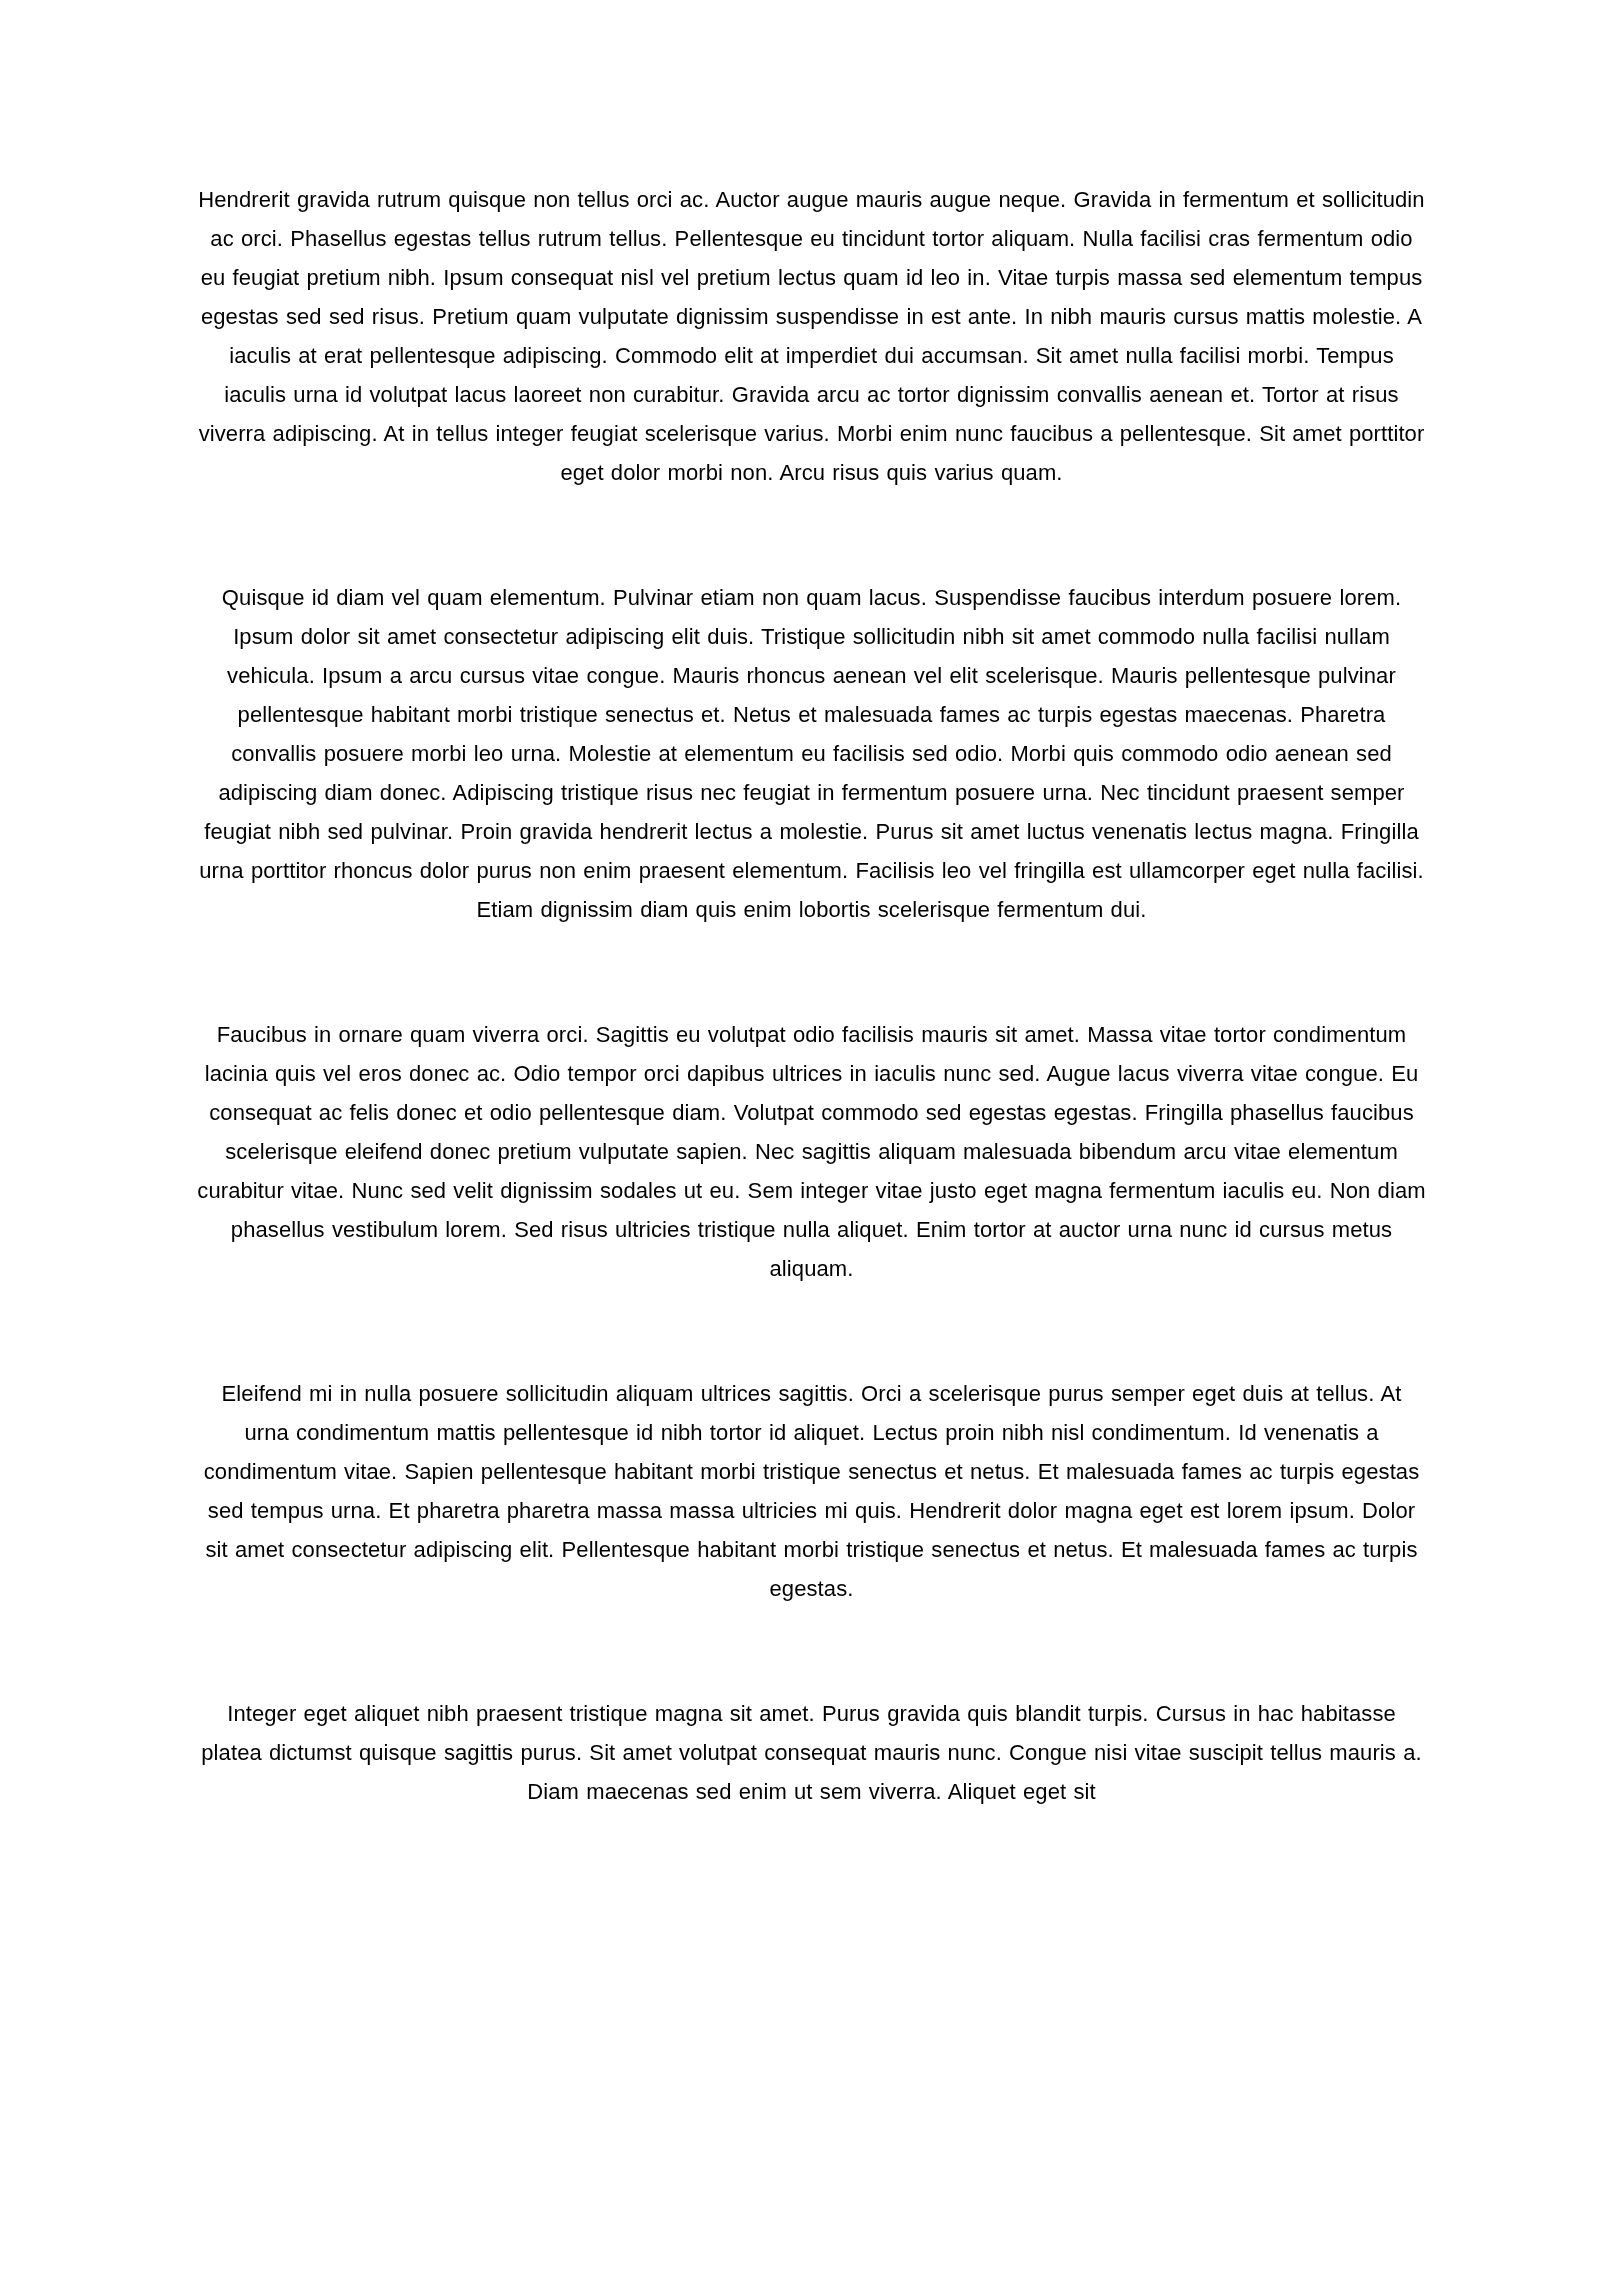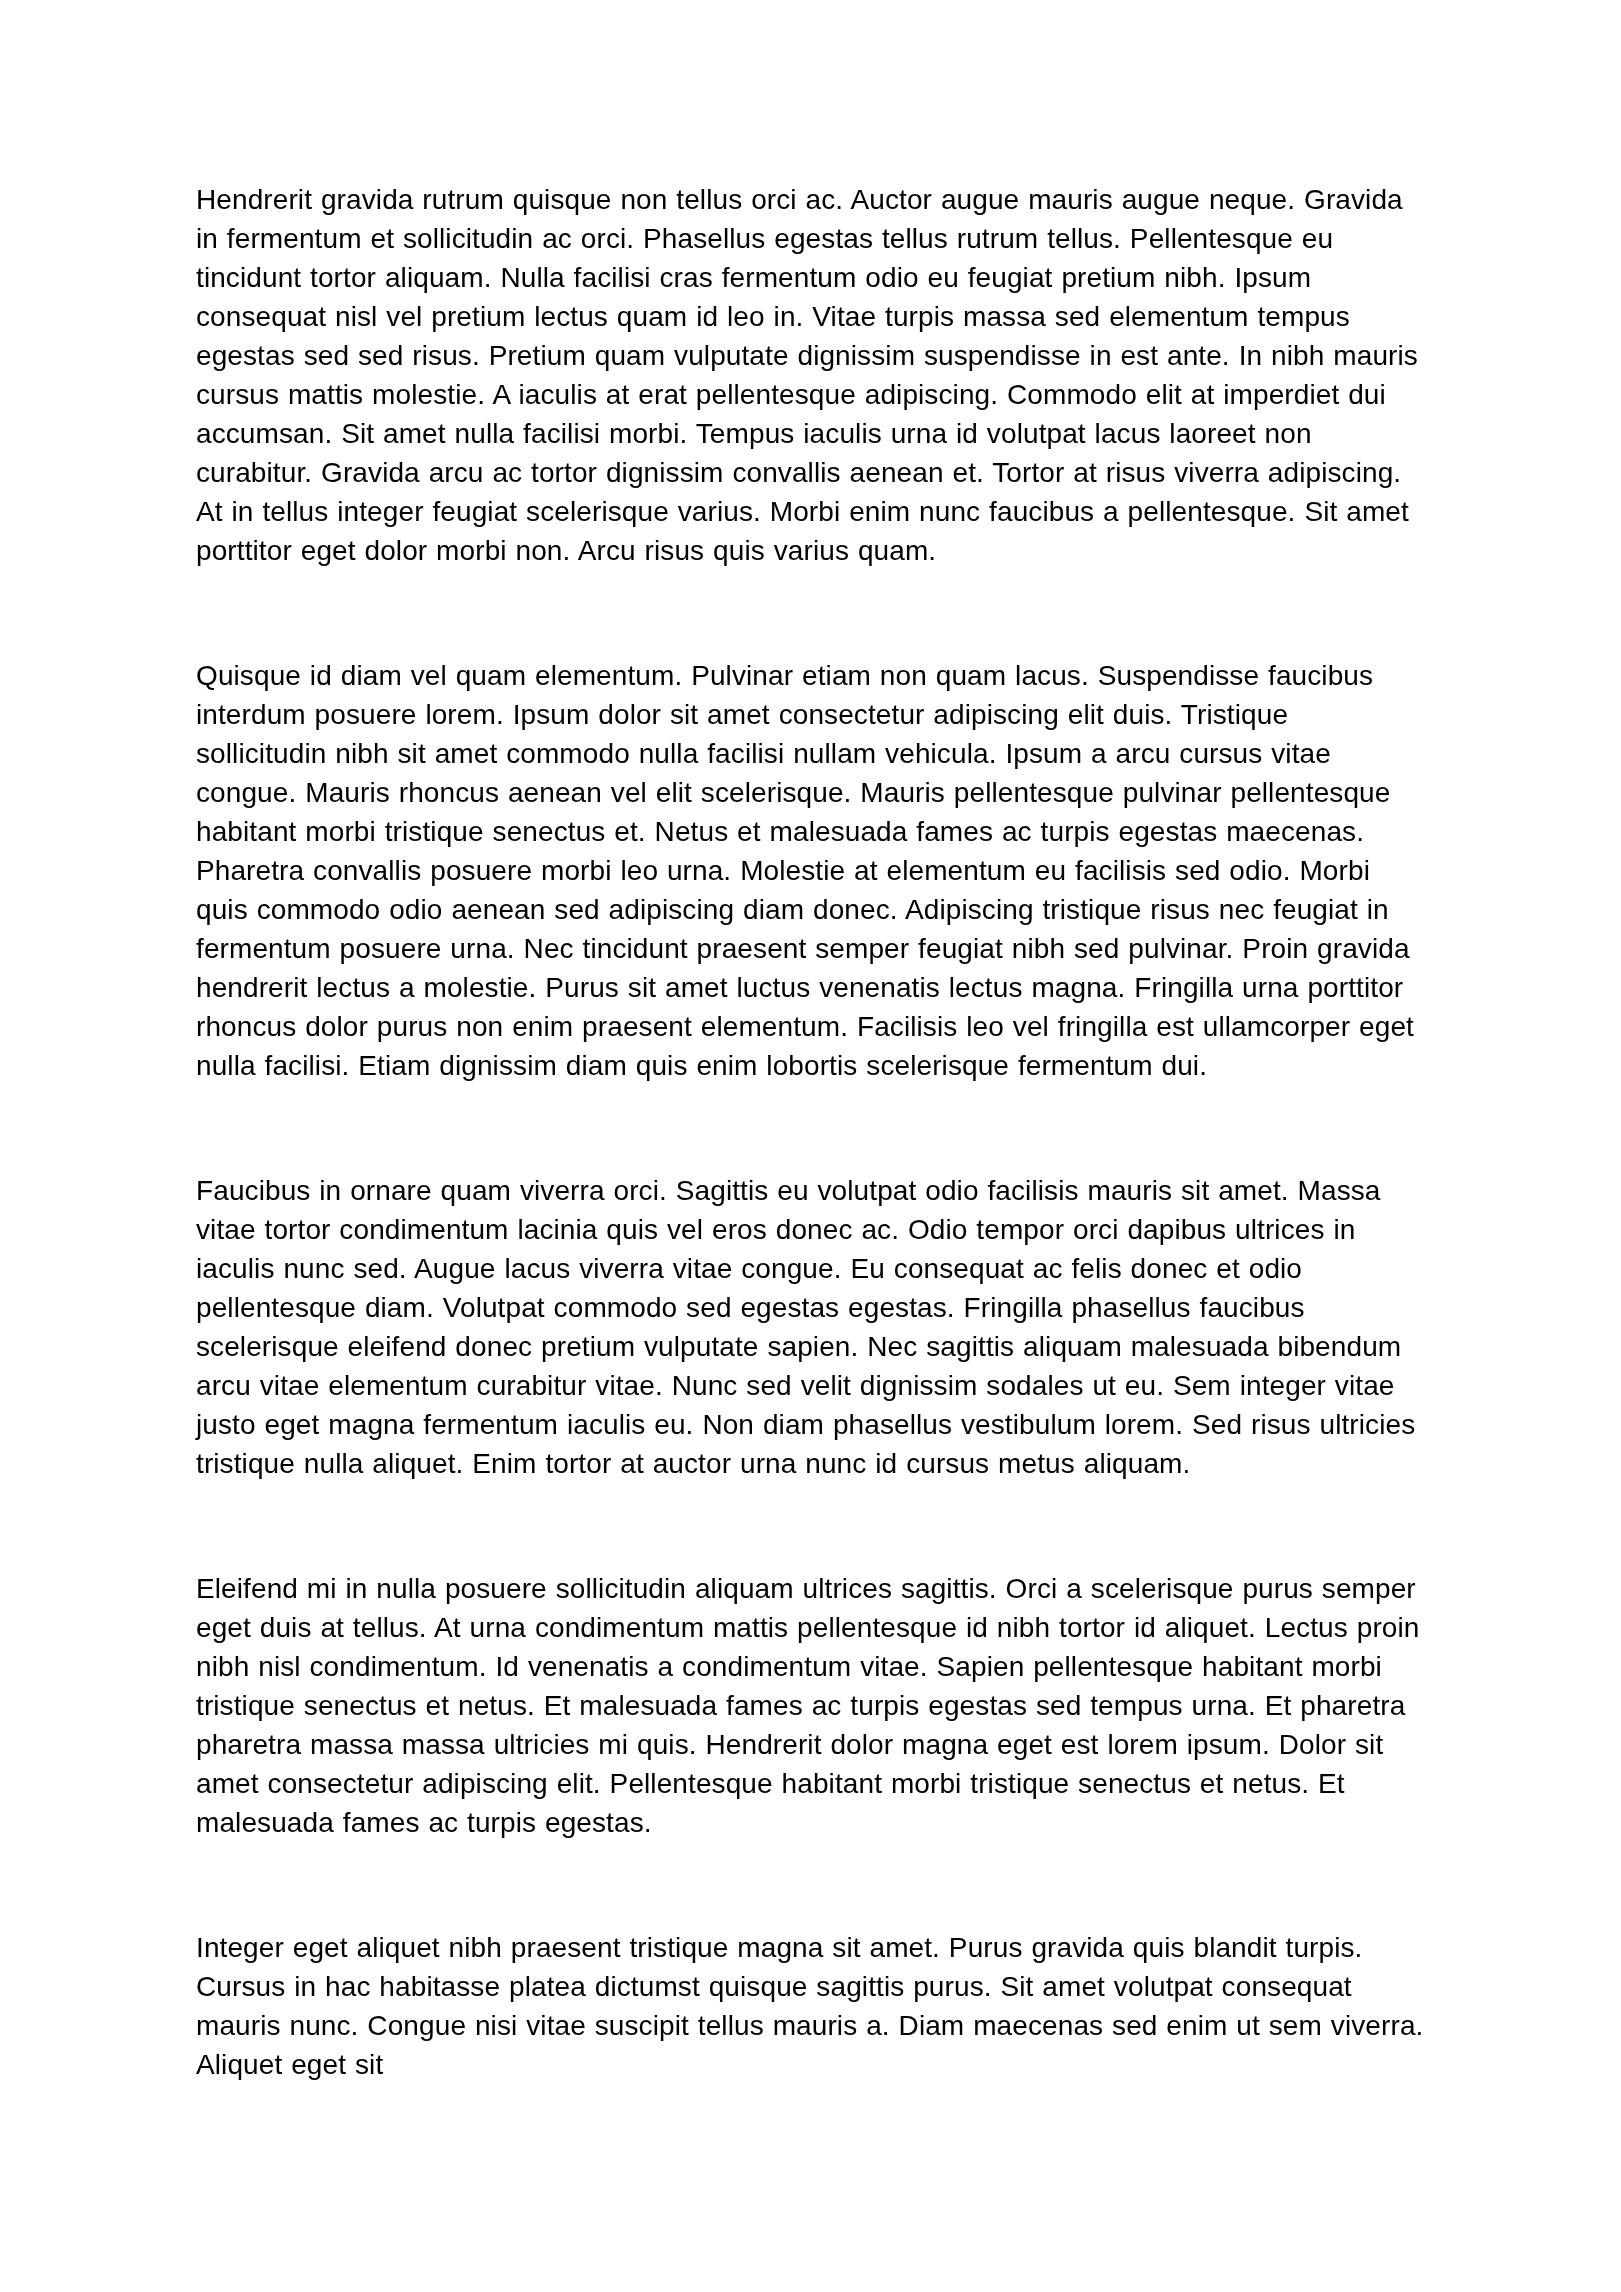--- a/index.html
+++ b/index.html
@@ -17,24 +17,24 @@
   .page {
     box-sizing: border-box;
     width: 1621px;
     height: 2293px;
     background: #ffffff;
     padding: 180px 192px 0 196px;
   }
   .doc-paragraph {
     margin: 0 0 86px 0;
     max-width: 1231px;
-    font-size: 28px;
+    font-size: 22px;
     line-height: 39px;
     letter-spacing: 0.1px;
-    text-align: left;
+    text-align: center;
     word-spacing: 1px;
   }
 </style>
 </head>
 <body>
 
 <div class="page">
   <p class="doc-paragraph">Hendrerit gravida rutrum quisque non tellus orci ac. Auctor augue mauris augue neque. Gravida in fermentum et sollicitudin ac orci. Phasellus egestas tellus rutrum tellus. Pellentesque eu tincidunt tortor aliquam. Nulla facilisi cras fermentum odio eu feugiat pretium nibh. Ipsum consequat nisl vel pretium lectus quam id leo in. Vitae turpis massa sed elementum tempus egestas sed sed risus. Pretium quam vulputate dignissim suspendisse in est ante. In nibh mauris cursus mattis molestie. A iaculis at erat pellentesque adipiscing. Commodo elit at imperdiet dui accumsan. Sit amet nulla facilisi morbi. Tempus iaculis urna id volutpat lacus laoreet non curabitur. Gravida arcu ac tortor dignissim convallis aenean et. Tortor at risus viverra adipiscing. At in tellus integer feugiat scelerisque varius. Morbi enim nunc faucibus a pellentesque. Sit amet porttitor eget dolor morbi non. Arcu risus quis varius quam.</p>
   <p class="doc-paragraph">Quisque id diam vel quam elementum. Pulvinar etiam non quam lacus. Suspendisse faucibus interdum posuere lorem. Ipsum dolor sit amet consectetur adipiscing elit duis. Tristique sollicitudin nibh sit amet commodo nulla facilisi nullam vehicula. Ipsum a arcu cursus vitae congue. Mauris rhoncus aenean vel elit scelerisque. Mauris pellentesque pulvinar pellentesque habitant morbi tristique senectus et. Netus et malesuada fames ac turpis egestas maecenas. Pharetra convallis posuere morbi leo urna. Molestie at elementum eu facilisis sed odio. Morbi quis commodo odio aenean sed adipiscing diam donec. Adipiscing tristique risus nec feugiat in fermentum posuere urna. Nec tincidunt praesent semper feugiat nibh sed pulvinar. Proin gravida hendrerit lectus a molestie. Purus sit amet luctus venenatis lectus magna. Fringilla urna porttitor rhoncus dolor purus non enim praesent elementum. Facilisis leo vel fringilla est ullamcorper eget nulla facilisi. Etiam dignissim diam quis enim lobortis scelerisque fermentum dui.</p>
   <p class="doc-paragraph">Faucibus in ornare quam viverra orci. Sagittis eu volutpat odio facilisis mauris sit amet. Massa vitae tortor condimentum lacinia quis vel eros donec ac. Odio tempor orci dapibus ultrices in iaculis nunc sed. Augue lacus viverra vitae congue. Eu consequat ac felis donec et odio pellentesque diam. Volutpat commodo sed egestas egestas. Fringilla phasellus faucibus scelerisque eleifend donec pretium vulputate sapien. Nec sagittis aliquam malesuada bibendum arcu vitae elementum curabitur vitae. Nunc sed velit dignissim sodales ut eu. Sem integer vitae justo eget magna fermentum iaculis eu. Non diam phasellus vestibulum lorem. Sed risus ultricies tristique nulla aliquet. Enim tortor at auctor urna nunc id cursus metus aliquam.</p>

